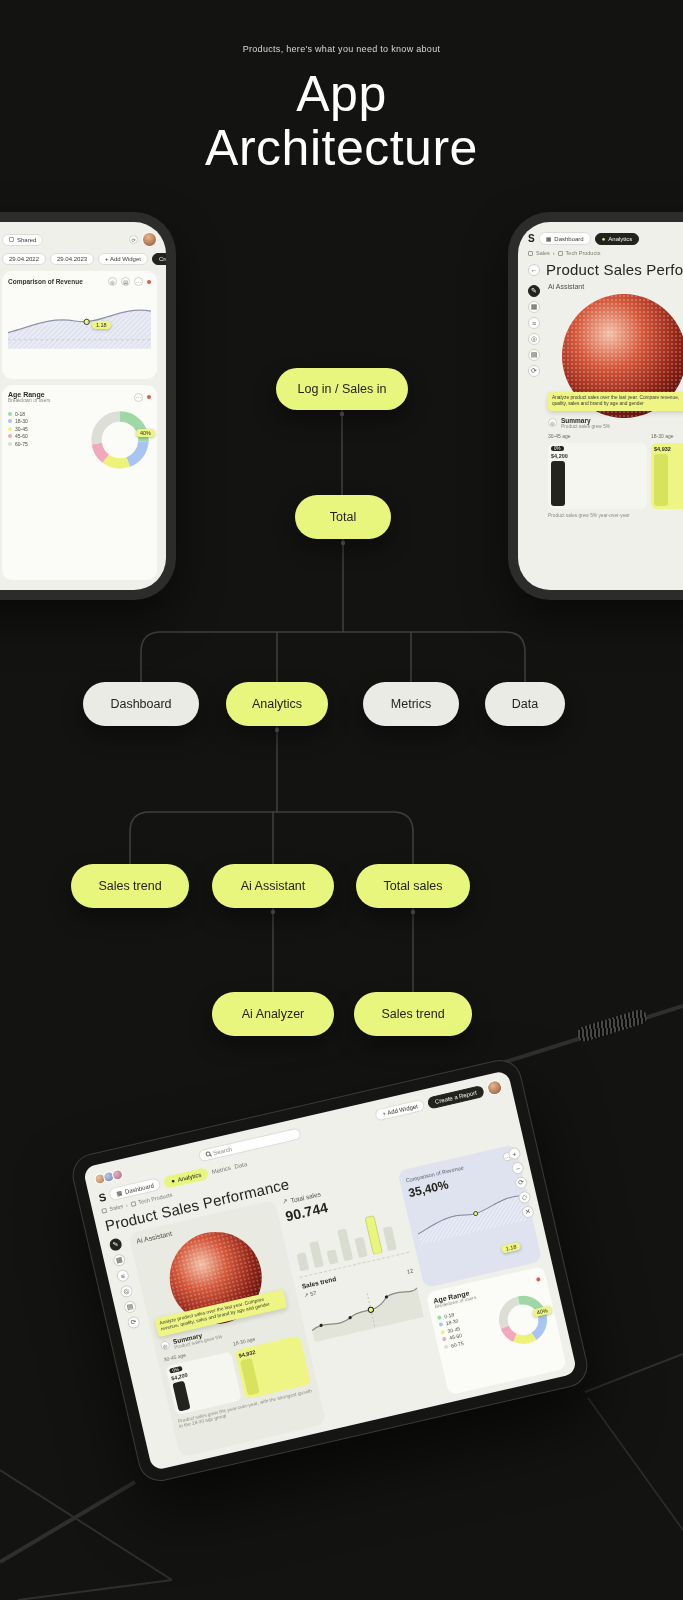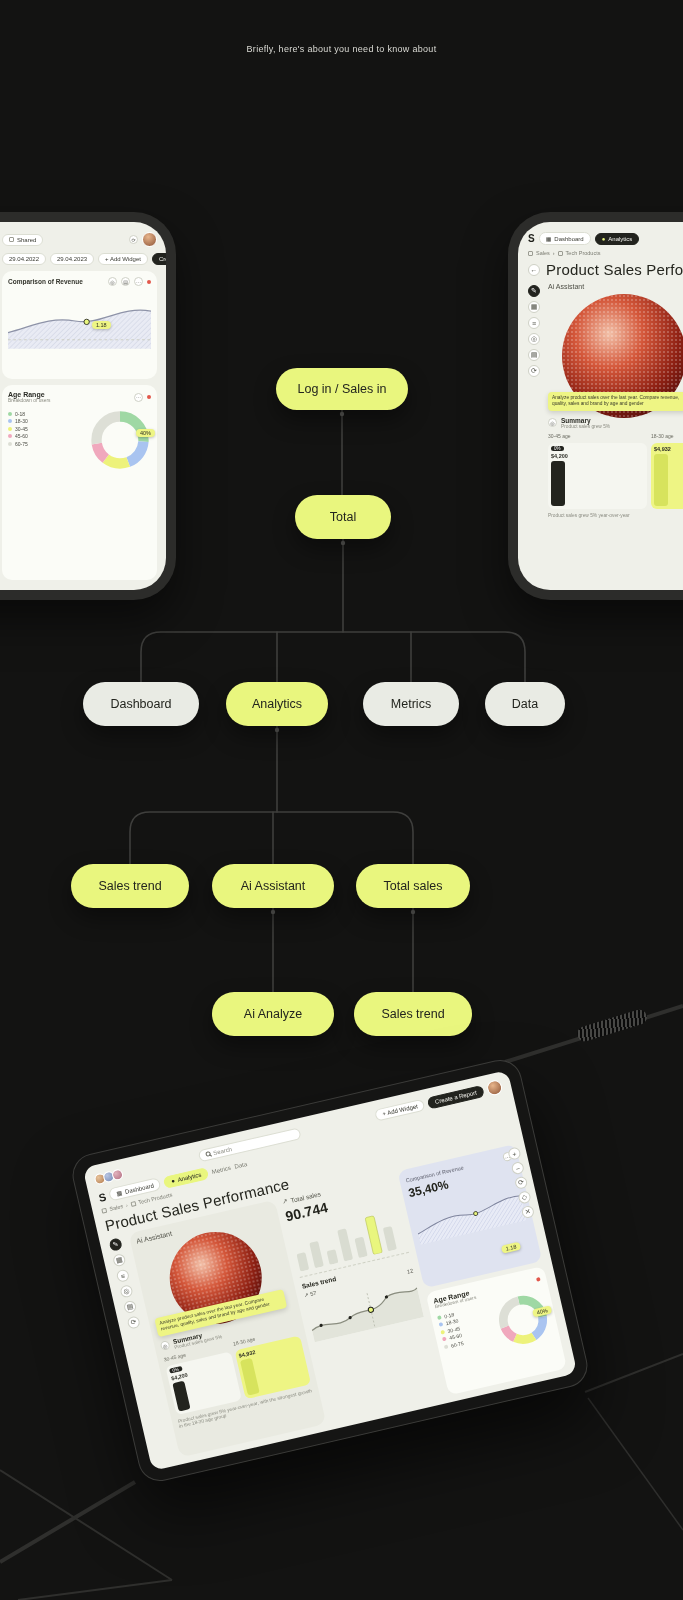--- a/index.html
+++ b/index.html
@@ -107,22 +107,24 @@
   .coil{position:absolute;left:576px;top:1018px;width:72px;height:15px;border-radius:8px;z-index:1;
         transform:rotate(-17deg);
         background:repeating-linear-gradient(100deg,#0a0a0a 0 2px,#474745 2px 4px);}
 </style>
 </head>
 <body>
 
 <div class="page">
 
   <div class="hdr">
-    <div class="eye">Briefly, here's about you need to know about</div>
+    <div class="eye">Products, here's what you need to know about</div>
     <div class="title">
+      <div>App</div>
+      <div>Architecture</div>
     </div>
   </div>
 
   <svg class="flowsvg" viewBox="0 0 683 1600">
     <g stroke="#3f3f3d" stroke-width="1.6" fill="none" stroke-linecap="round">
       <path d="M342 410 V495"></path>
       <path d="M343 539 V632"></path>
       <path d="M141 682 V652 Q141 632 161 632 H505 Q525 632 525 652 V682"></path>
       <path d="M277 632 V682"></path>
       <path d="M411 632 V682"></path>
@@ -165,21 +167,21 @@
     <span>Sales trend</span>
   </div>
   <div class="pill acc" style="left:212px;top:864px;width:122px;height:44px;">
     <span>Ai Assistant</span>
   </div>
   <div class="pill acc" style="left:356px;top:864px;width:114px;height:44px;">
     <span>Total sales</span>
   </div>
 
   <div class="pill acc" style="left:212px;top:992px;width:122px;height:44px;">
-    <span>Ai Analyze</span>
+    <span>Ai Analyzer</span>
   </div>
   <div class="pill acc" style="left:354px;top:992px;width:118px;height:44px;">
     <span>Sales trend</span>
   </div>
 
   <div class="mock mock-l">
     <div class="mock-screen">
       <div class="lm">
         <div class="lrow">
           <span class="chip">

